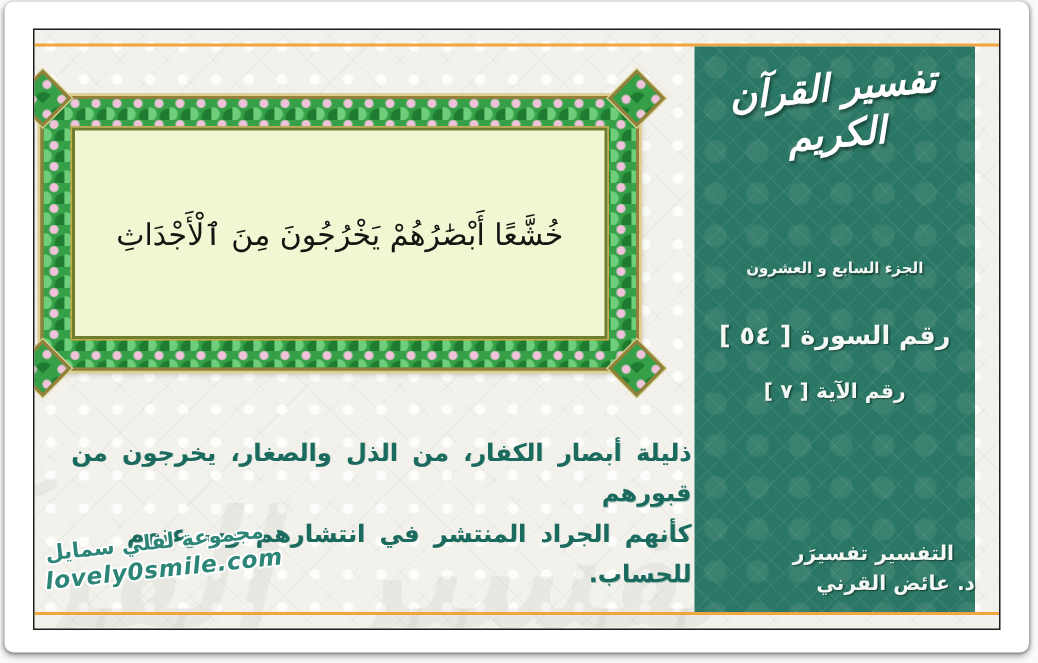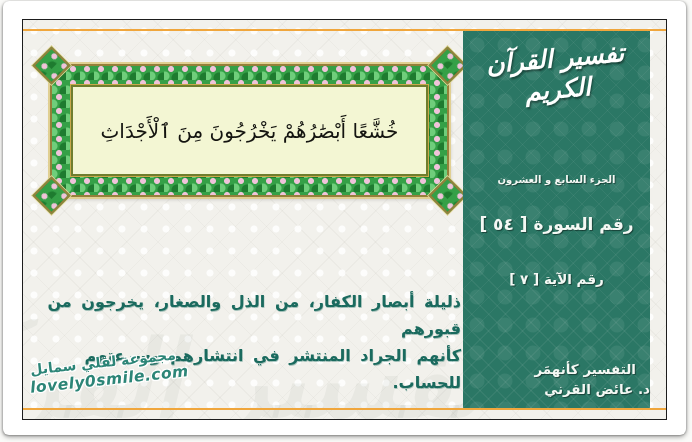--- a/index.html
+++ b/index.html
@@ -56,27 +56,27 @@
   .s-item { position:absolute; width:100%; text-align:center; direction:rtl;
             text-shadow:1px 1px 1px rgba(0,0,0,0.45); }
   .s-title {
     top:12px; padding:0 8px; font-size:25px; line-height:31px; font-weight:bold;
     font-style:italic; transform:rotate(-5deg); color:#ffffff;
     text-shadow:1px 2px 2px rgba(0,0,0,0.4);
   }
   .s-surah  { top:104px; font-size:15px; font-weight:bold; color:#f6d88e; }
   .s-juz    { top:143px; font-size:10px; font-weight:bold; }
   .s-num    { top:183px; font-size:17px; font-weight:bold; }
-  .s-ayah   { top:240px; font-size:13.5px; font-weight:bold; }
+  .s-ayah   { top:222px; font-size:13.5px; font-weight:bold; }
   .s-source { top:330px; text-align:right; padding-right:14px; font-size:13.5px; font-weight:bold; }
   .s-author { top:350px; text-align:right; font-size:13.5px; font-weight:bold; }
 
   
   .frame {
-    position:absolute; left:27px; top:44px; width:399px; height:133px;
+    position:absolute; left:4px; top:44px; width:399px; height:183px;
     border:2px solid #94803a; padding:19px;
     background-color:#35a047;
     background-image:
       radial-gradient(circle at 7px 3px,  #f0c3da 2.5px, rgba(240,195,218,0) 3.5px),
       radial-gradient(circle at 1px 10px, #6fce7b 4px,  rgba(111,206,123,0) 5px),
       radial-gradient(circle at 13px 12px,#1e7b2f 5px,  rgba(30,123,47,0) 6px);
     background-size:14px 14px;
     box-shadow:0 0 0 2px #e0cf92, 1px 2px 4px rgba(0,0,0,0.22);
   }
   .frame .corner {
@@ -153,19 +153,19 @@
       <div class="watermark">
         <div class="wm-ar">مجموعة لفلي سمايل</div>
         <div class="wm-en">lovely0smile.com</div>
       </div>
 
       <div class="sidebar">
         <div class="s-item s-title">تفسير القرآن الكريم</div>
         <div class="s-item s-juz">الجزء السابع و العشرون</div>
         <div class="s-item s-num">رقم السورة [ ٥٤ ]</div>
         <div class="s-item s-ayah">رقم الآية [ ٧ ]</div>
-        <div class="s-item s-source">التفسير كأنهمَر</div>
+        <div class="s-item s-source">التفسير تفسيرَر</div>
         <div class="s-item s-author">د. عائض القرني</div>
       </div>
 
     </div>
   </div>
 </div>
 
 </body></html>

